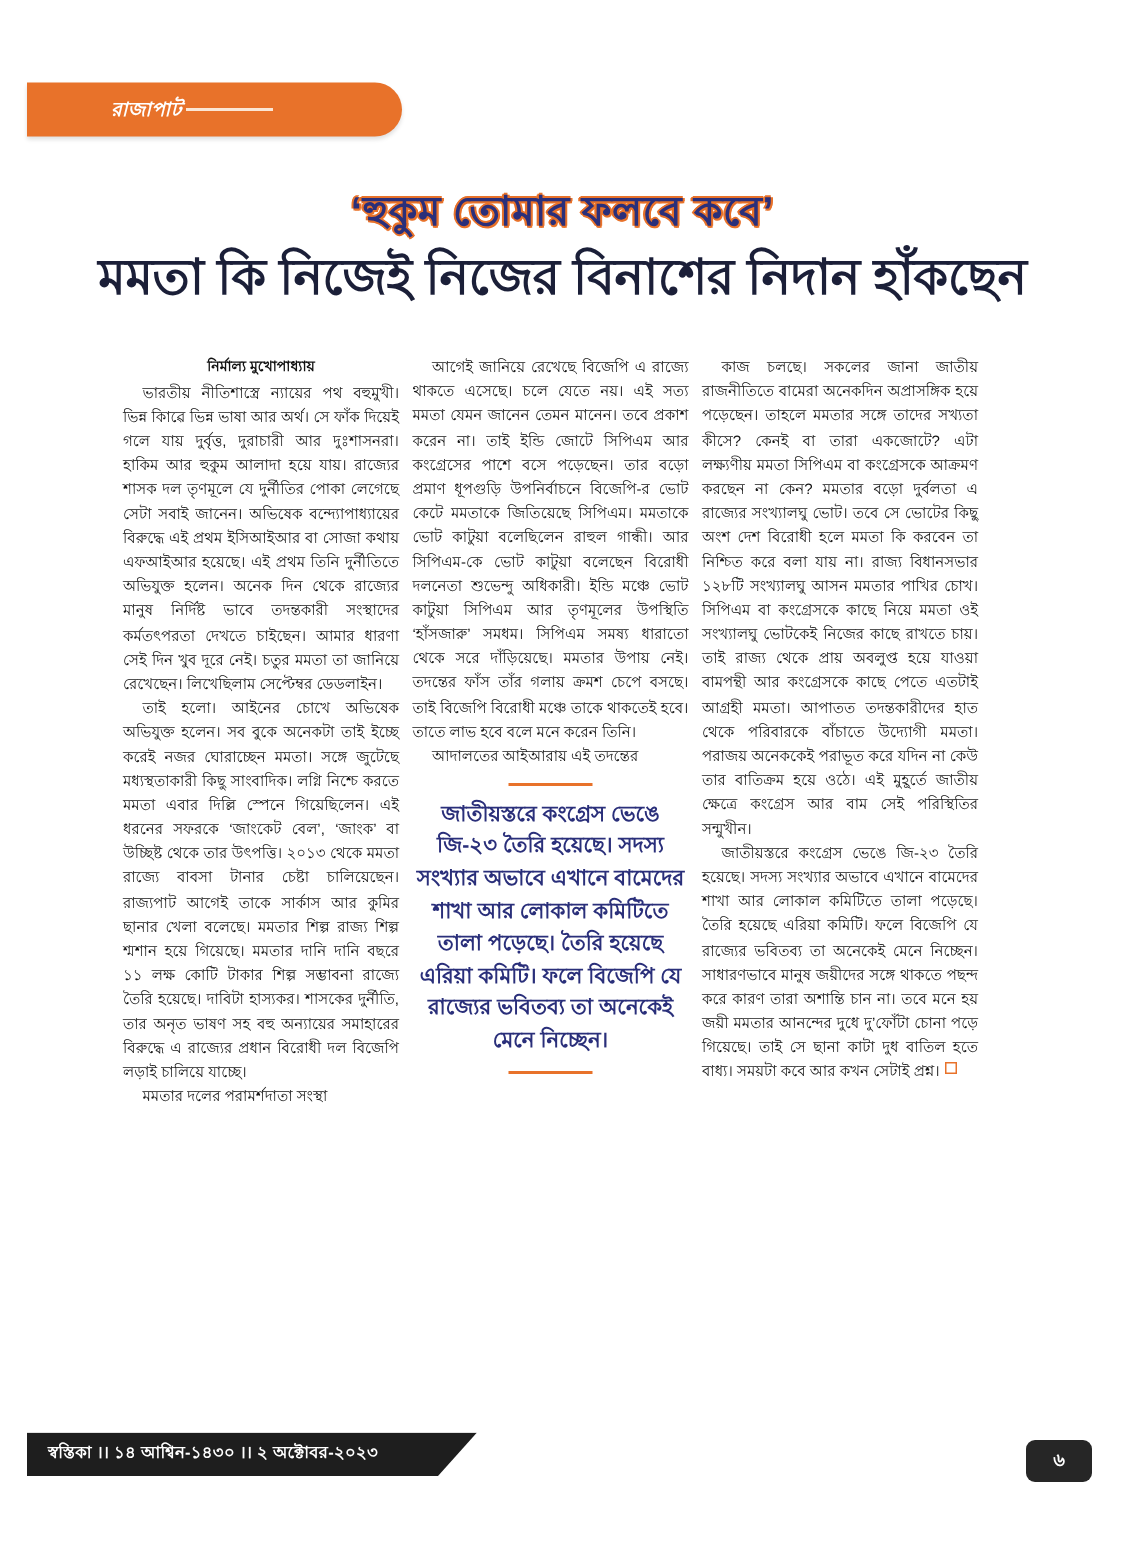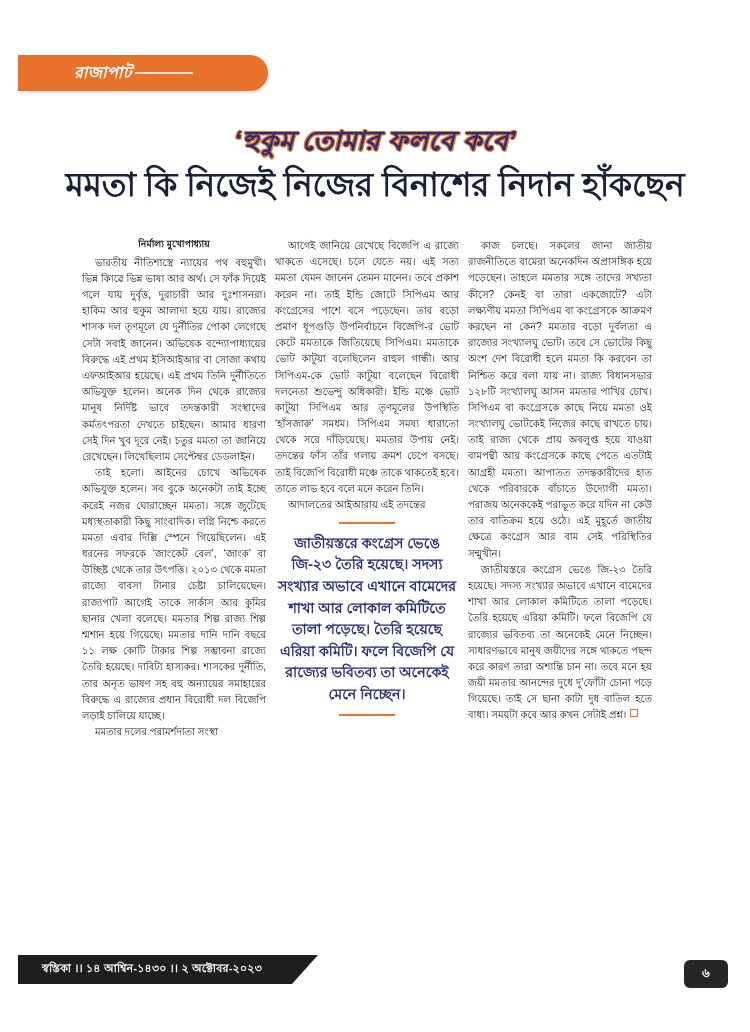--- a/index.html
+++ b/index.html
@@ -25,21 +25,21 @@
     height: 36px;
     background: #E8722A;
     border-top-right-radius: 18px;
     border-bottom-right-radius: 18px;
     box-shadow: 0 2px 3px rgba(0,0,0,0.13);
     display: flex;
     align-items: center;
   }
   .masthead-label {
     color: #ffffff;
-    font-size: 16px;
+    font-size: 13px;
     font-style: italic;
     font-weight: 700;
     letter-spacing: .3px;
     margin-left: 56px;
     white-space: nowrap;
   }
   .masthead-rule {
     flex: 0 0 58px;
     height: 1.6px;
     background: #FBE6D4;
@@ -50,21 +50,20 @@
   .title-wrap {
     position: absolute;
     left: 55px;
     top: 126px;
     width: 640px;
     text-align: center;
   }
   .title-kicker {
     font-size: 27px;
     font-weight: 700;
-    font-style: italic;
     color: #2A2F7A;
     letter-spacing: .4px;
     line-height: 1.18;
     text-shadow:
       1.4px 0 0 #E8722A,
      -1.4px 0 0 #E8722A,
       0 1.4px 0 #E8722A,
       0 -1.4px 0 #E8722A,
       1px 1px 0 #E8722A,
      -1px -1px 0 #E8722A;
@@ -153,21 +152,21 @@
     height: 29px;
     background: #1E1E1E;
     display: flex;
     align-items: center;
     clip-path: polygon(0 0, 100% 0, calc(100% - 26px) 100%, 0 100%);
   }
   .footer-text {
     color: #ffffff;
     font-size: 11px;
     font-weight: 700;
-    margin-left: 24px;
+    margin-left: 14px;
     white-space: nowrap;
     letter-spacing: .2px;
   }
   .page-badge {
     position: absolute;
     right: 22px;
     bottom: 44px;
     width: 44px;
     height: 28px;
     background: #262626;

